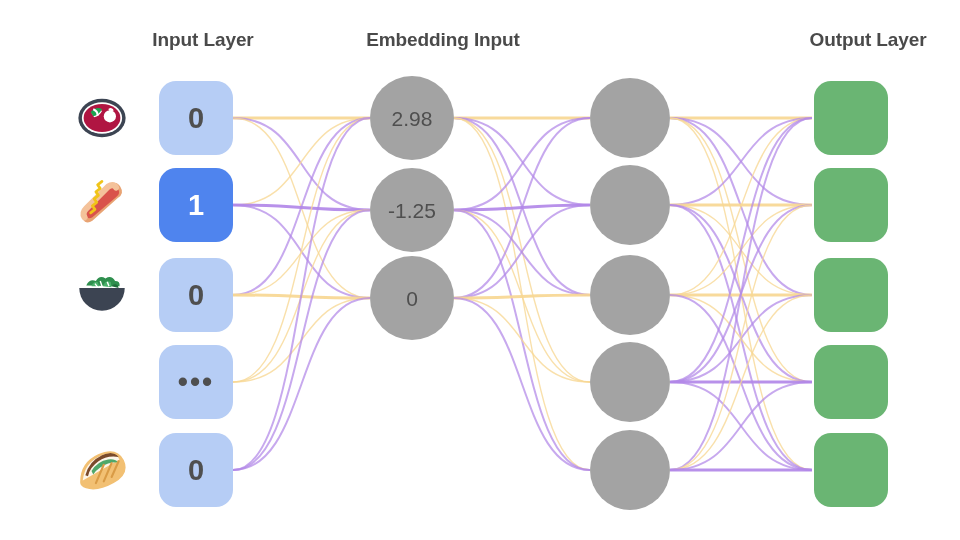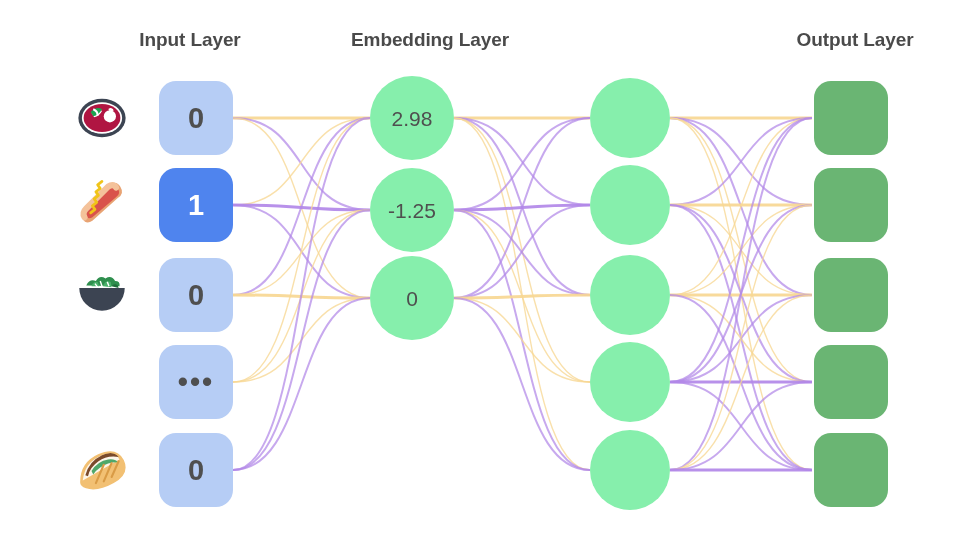--- a/index.html
+++ b/index.html
@@ -16,20 +16,21 @@
     font-family: "Liberation Sans", sans-serif;
   }
   .layer-title {
     position: absolute;
     font-size: 19px;
     font-weight: bold;
     color: #4a4a4a;
     white-space: nowrap;
     transform: translateX(-50%);
     letter-spacing: -0.1px;
+    margin-left: 13px;
   }
   #edges {
     position: absolute;
     left: 0;
     top: 0;
     width: 960px;
     height: 540px;
   }
   .emoji-icon {
     position: absolute;
@@ -66,21 +67,21 @@
   .in-box .val.ellipsis {
     font-size: 29px;
     letter-spacing: 2px;
   }
   .out-box {
     background: #6ab573;
   }
   .node-circle {
     position: absolute;
     border-radius: 50%;
-    background: #86efac;
+    background: #a3a3a3;
     transform: translate(-50%, -50%);
     display: flex;
     align-items: center;
     justify-content: center;
   }
   .node-circle .val {
     font-size: 21px;
     color: #4f4f4f;
     line-height: 1;
   }
@@ -145,21 +146,21 @@
       <path d="M670 382 C748.1 382 733.9 470 812 470" stroke="#b288e8" stroke-width="2" fill="none" opacity="0.72"></path>
       <path d="M670 470 C748.1 470 733.9 118 812 118" stroke="#b288e8" stroke-width="2" fill="none" opacity="0.72"></path>
       <path d="M670 470 C748.1 470 733.9 205 812 205" stroke="#f7d793" stroke-width="1.4" fill="none" opacity="0.78"></path>
       <path d="M670 470 C748.1 470 733.9 295 812 295" stroke="#f7d793" stroke-width="1.4" fill="none" opacity="0.78"></path>
       <path d="M670 470 C748.1 470 733.9 382 812 382" stroke="#b288e8" stroke-width="2" fill="none" opacity="0.72"></path>
       <path d="M670 470 C748.1 470 733.9 470 812 470" stroke="#b288e8" stroke-width="3" fill="none" opacity="0.92"></path>
     </svg>
 
   <div id="titles">
       <div class="layer-title" style="left: 190px; top: 29px;">Input Layer</div>
-      <div class="layer-title" style="left: 430px; top: 29px;">Embedding Layer</div>
+      <div class="layer-title" style="left: 430px; top: 29px;">Embedding Input</div>
       <div class="layer-title" style="left: 855px; top: 29px;">Output Layer</div>
     </div>
 
   <div id="input-group">
       <div class="emoji-icon" style="left: 102px; top: 118px;"><svg viewBox="0 0 64 64" width="56" height="56">
           <ellipse cx="32" cy="32" rx="27" ry="22" fill="#3c4452"></ellipse>
           <ellipse cx="32" cy="32" rx="23" ry="18" fill="#ffffff"></ellipse>
           <ellipse cx="32" cy="32" rx="21" ry="16" fill="#b01542"></ellipse>
           <path d="M20 26 q6 -6 12 -2 q-3 6 -9 7 z" fill="#ffffff"></path>
           <path d="M19 25 q7 -7 13 -3 q-4 7 -10 8 z" fill="#1ba44f"></path>

